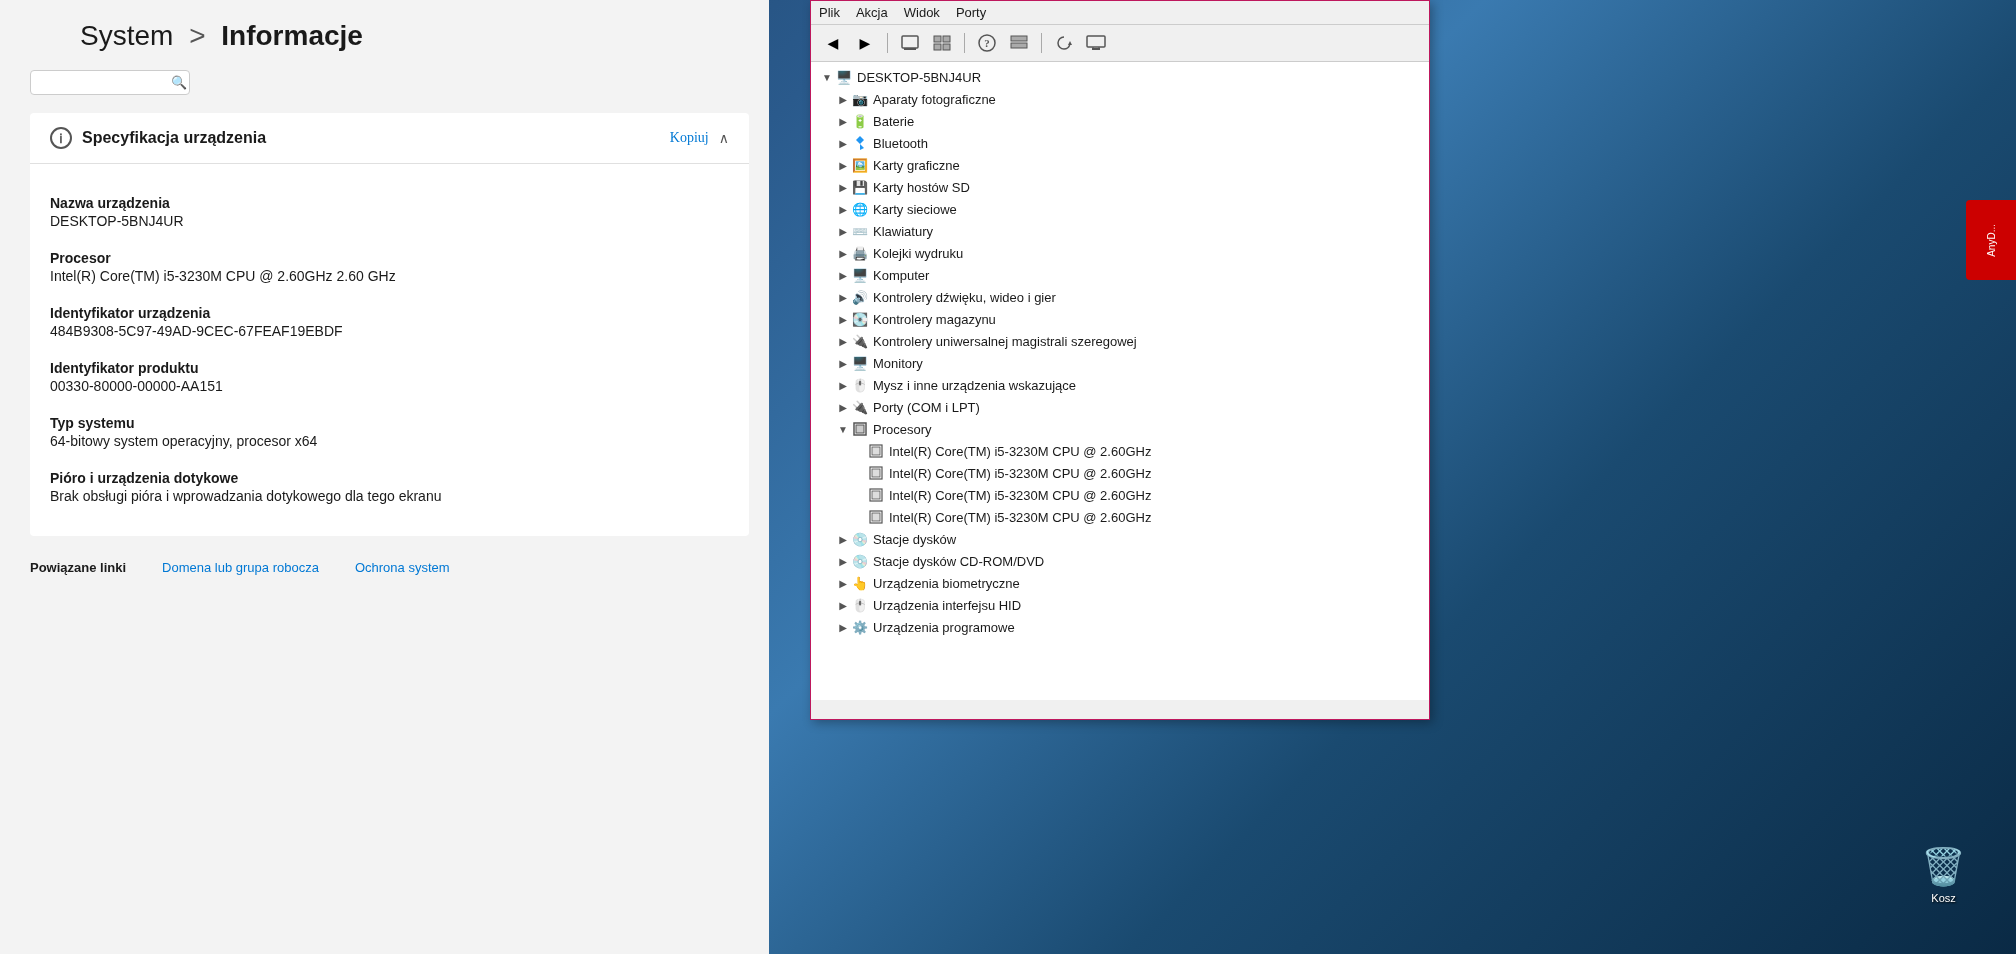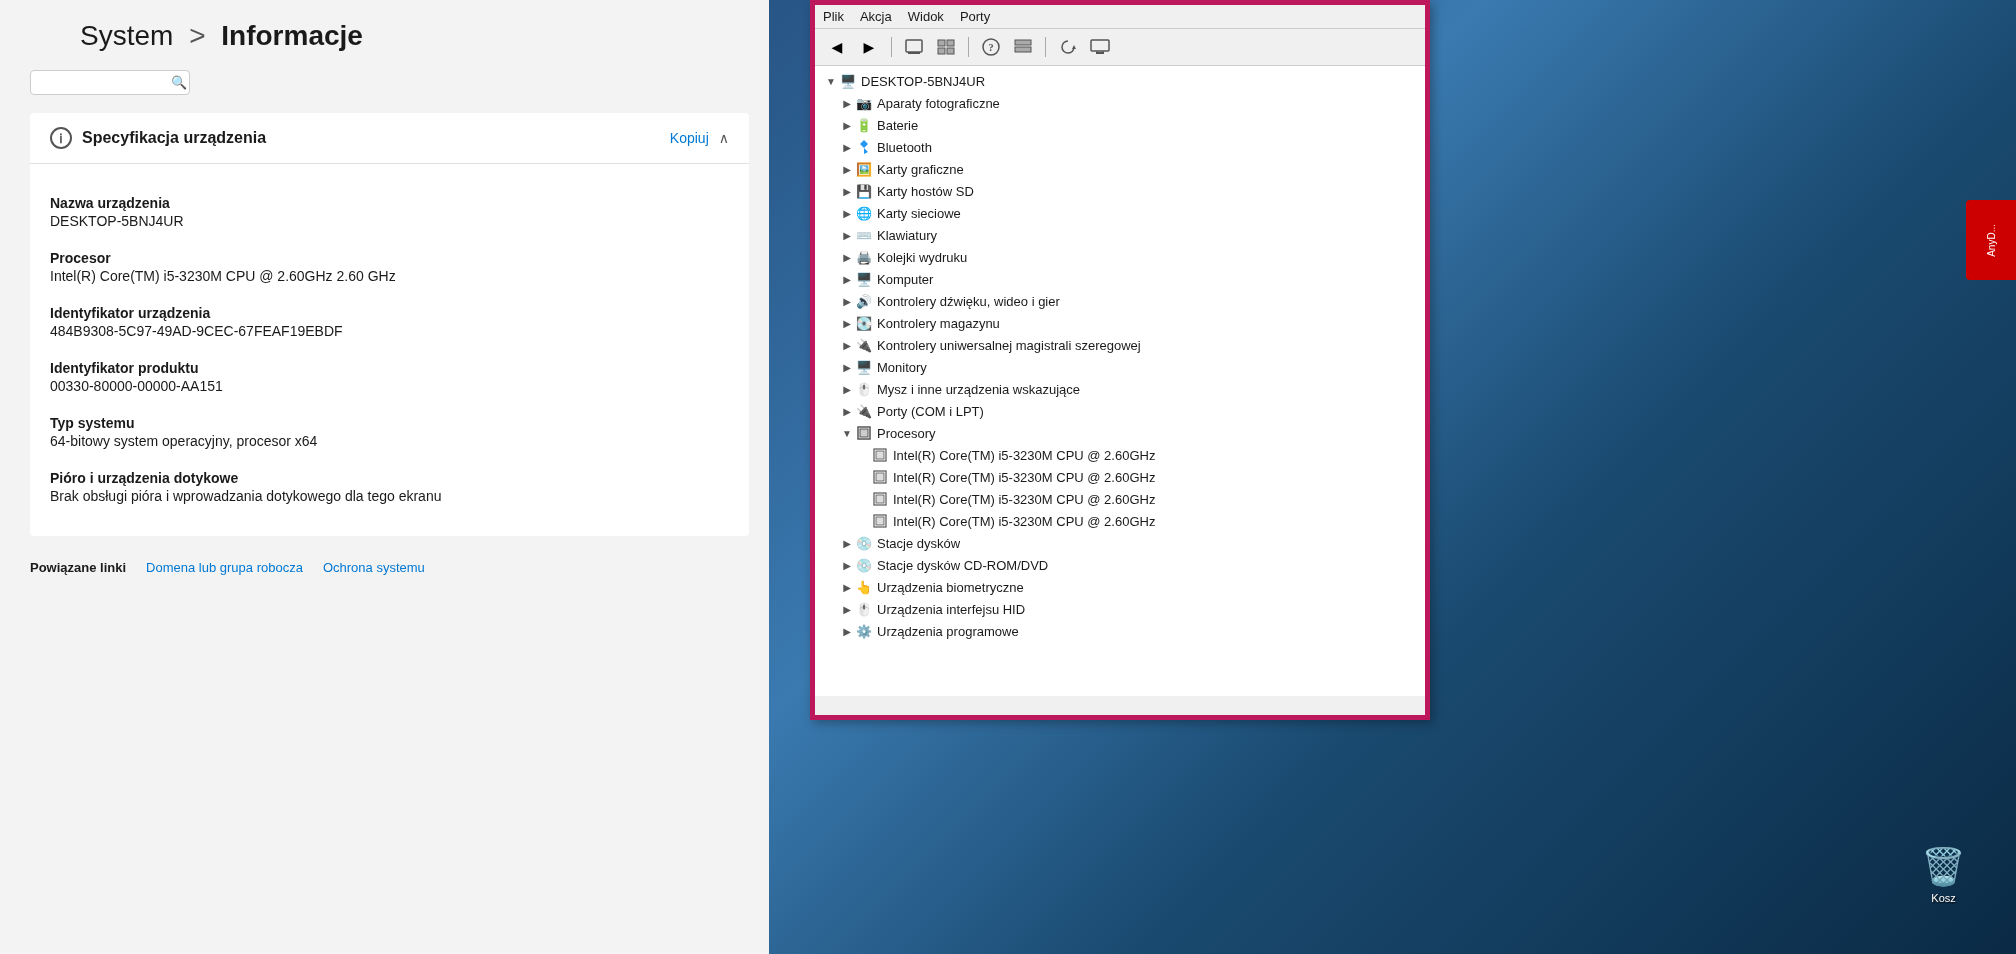--- a/index.html
+++ b/index.html
@@ -117,20 +117,21 @@
     .spec-section-title {
       font-size: 16px;
       font-weight: 600;
       color: #1a1a1a;
     }
 
     .spec-section-actions {
       display: flex;
       align-items: center;
       gap: 10px;
+      font-family: Liberation Serif, serif;
     }
 
     .copy-btn {
       color: #0078d4;
       font-size: 14px;
       cursor: pointer;
       background: none;
       border: none;
       font-family: inherit;
     }
@@ -157,21 +158,21 @@
     }
 
     .spec-value {
       font-size: 14px;
       color: #1a1a1a;
       font-weight: 400;
     }
 
     .related-links {
       display: flex;
-      gap: 20px;
+      gap: 36px;
       padding: 16px 30px;
       background: #f3f3f3;
       margin-top: 8px;
     }
 
     .related-links-label {
       font-size: 13px;
       font-weight: 600;
       color: #1a1a1a;
     }
@@ -184,21 +185,21 @@
     }
 
     
     .device-manager-panel {
       position: absolute;
       top: 0;
       left: 810px;
       width: 620px;
       height: 720px;
       background: #f0f0f0;
-      border: 5px solid #be185d;
+      border: 1px solid #be185d;
       box-shadow: 3px 3px 10px rgba(0,0,0,0.3);
     }
 
     .dm-menu-bar {
       display: flex;
       align-items: center;
       background: #f0f0f0;
       padding: 4px 8px;
       border-bottom: 1px solid #ccc;
       gap: 16px;
@@ -400,21 +401,21 @@
       <div class="spec-row">
         <div class="spec-label">Pióro i urządzenia dotykowe</div>
         <div class="spec-value">Brak obsługi pióra i wprowadzania dotykowego dla tego ekranu</div>
       </div>
     </div>
   </div>
 
   <div class="related-links">
     <span class="related-links-label">Powiązane linki</span>
     <a class="related-link">Domena lub grupa robocza</a>
-    <a class="related-link">Ochrona systemu</a>
+    <a class="related-link">Ochrona system</a>
   </div>
 </div>
 
 <div class="device-manager-panel">
 
   <div class="dm-menu-bar">
     <span class="dm-menu-item">Plik</span>
     <span class="dm-menu-item">Akcja</span>
     <span class="dm-menu-item">Widok</span>
     <span class="dm-menu-item">Porty</span>

